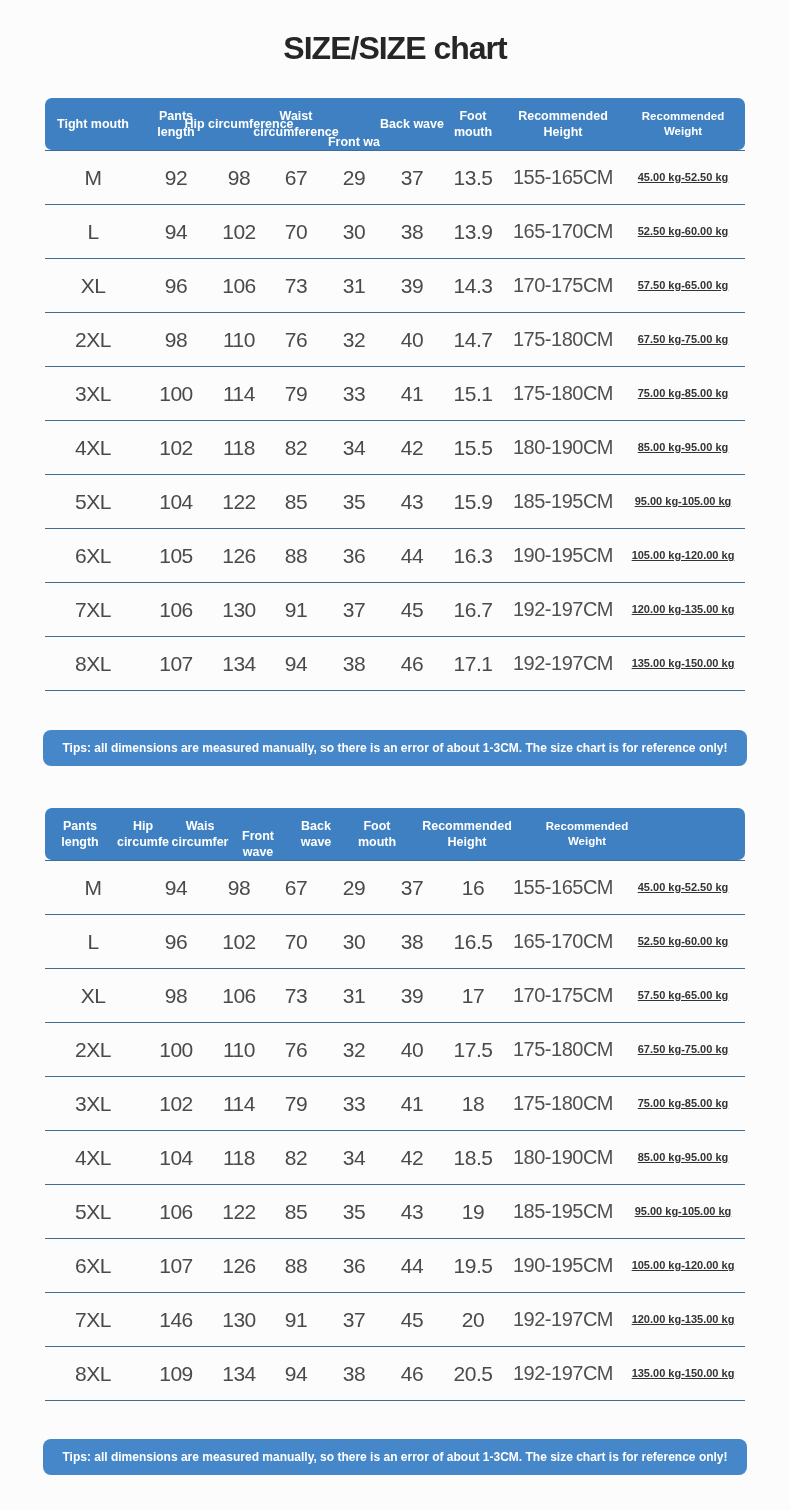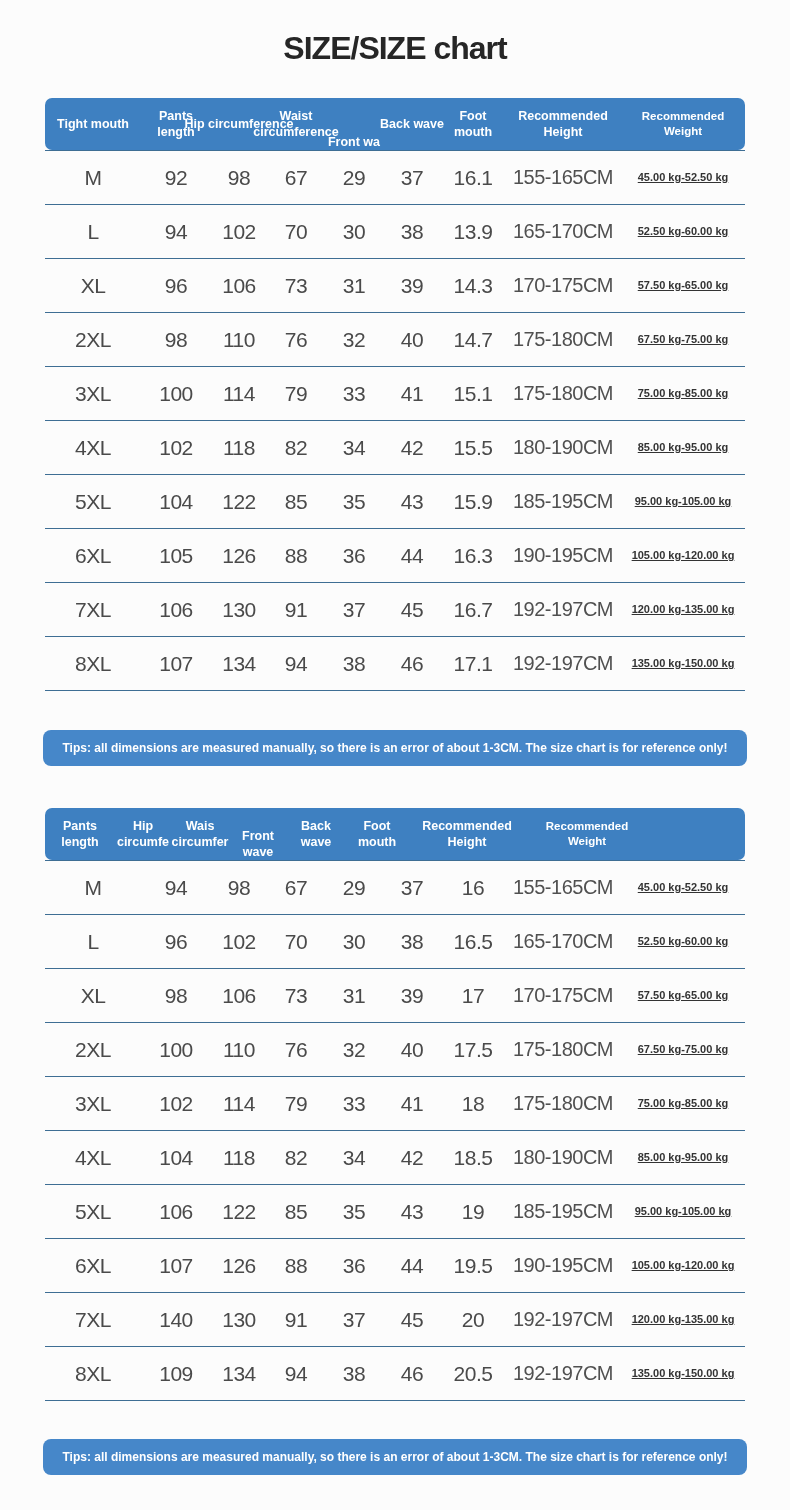--- a/index.html
+++ b/index.html
@@ -121,21 +121,21 @@
         </div>
       </div>
     <div class="tbody">
         <div class="trow">
           <div class="tcell c0">M</div>
           <div class="tcell c1">92</div>
           <div class="tcell c2">98</div>
           <div class="tcell c3">67</div>
           <div class="tcell c4">29</div>
           <div class="tcell c5">37</div>
-          <div class="tcell c6">16.1</div>
+          <div class="tcell c6">13.5</div>
           <div class="tcell c7">155-165CM</div>
           <div class="tcell c8">45.00 kg-52.50 kg</div>
         </div>
         <div class="trow">
           <div class="tcell c0">L</div>
           <div class="tcell c1">94</div>
           <div class="tcell c2">102</div>
           <div class="tcell c3">70</div>
           <div class="tcell c4">30</div>
           <div class="tcell c5">38</div>
@@ -355,21 +355,21 @@
           <div class="tcell c2">126</div>
           <div class="tcell c3">88</div>
           <div class="tcell c4">36</div>
           <div class="tcell c5">44</div>
           <div class="tcell c6">19.5</div>
           <div class="tcell c7">190-195CM</div>
           <div class="tcell c8">105.00 kg-120.00 kg</div>
         </div>
         <div class="trow">
           <div class="tcell c0">7XL</div>
-          <div class="tcell c1">140</div>
+          <div class="tcell c1">146</div>
           <div class="tcell c2">130</div>
           <div class="tcell c3">91</div>
           <div class="tcell c4">37</div>
           <div class="tcell c5">45</div>
           <div class="tcell c6">20</div>
           <div class="tcell c7">192-197CM</div>
           <div class="tcell c8">120.00 kg-135.00 kg</div>
         </div>
         <div class="trow">
           <div class="tcell c0">8XL</div>

